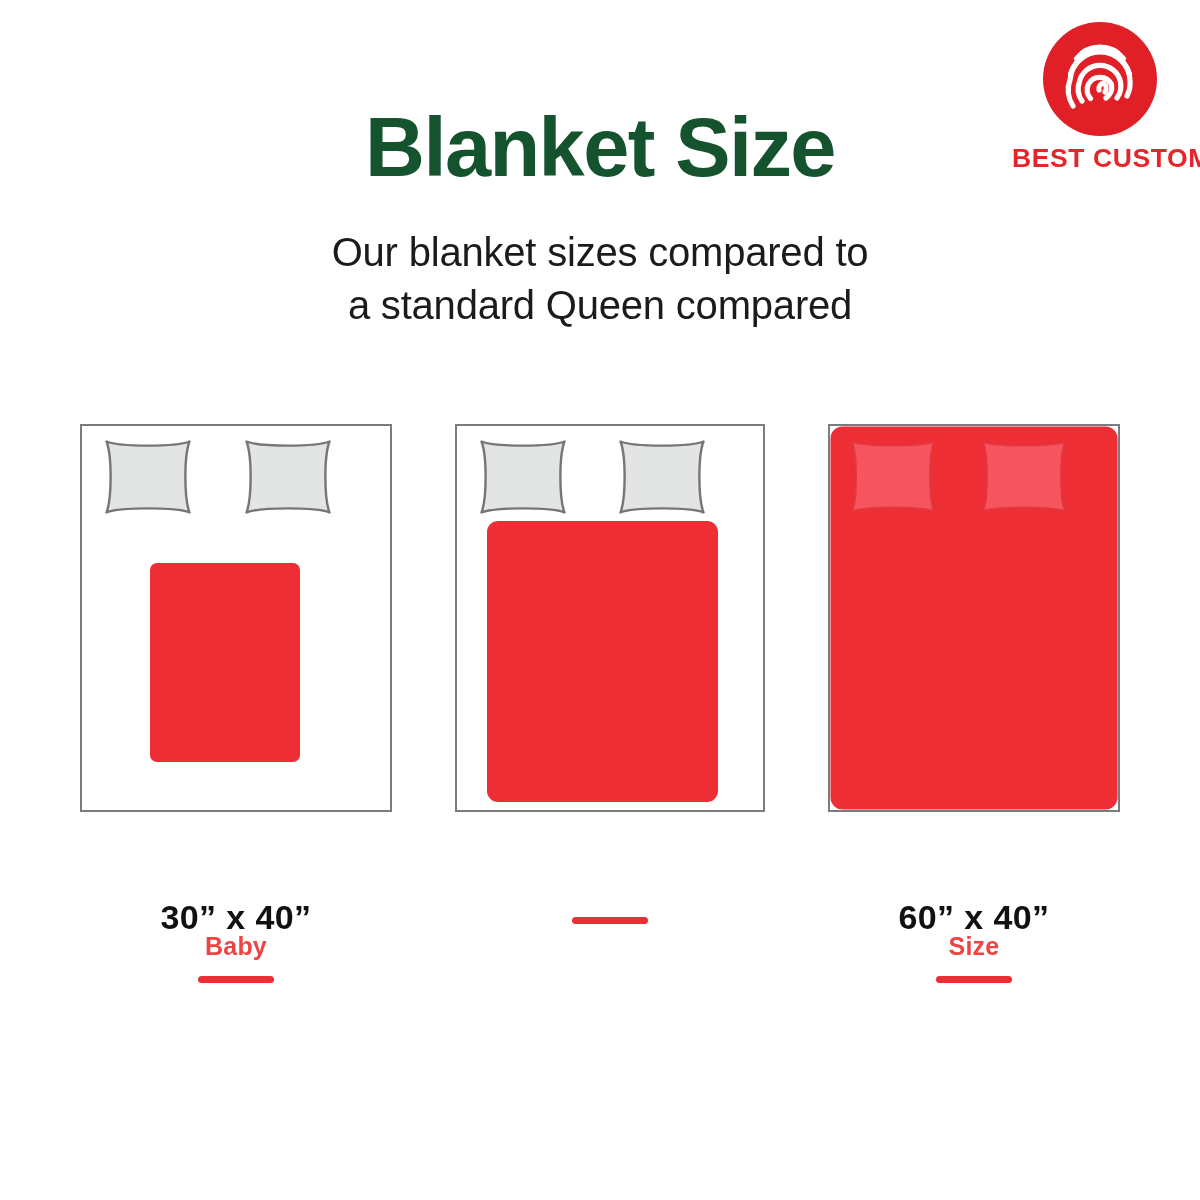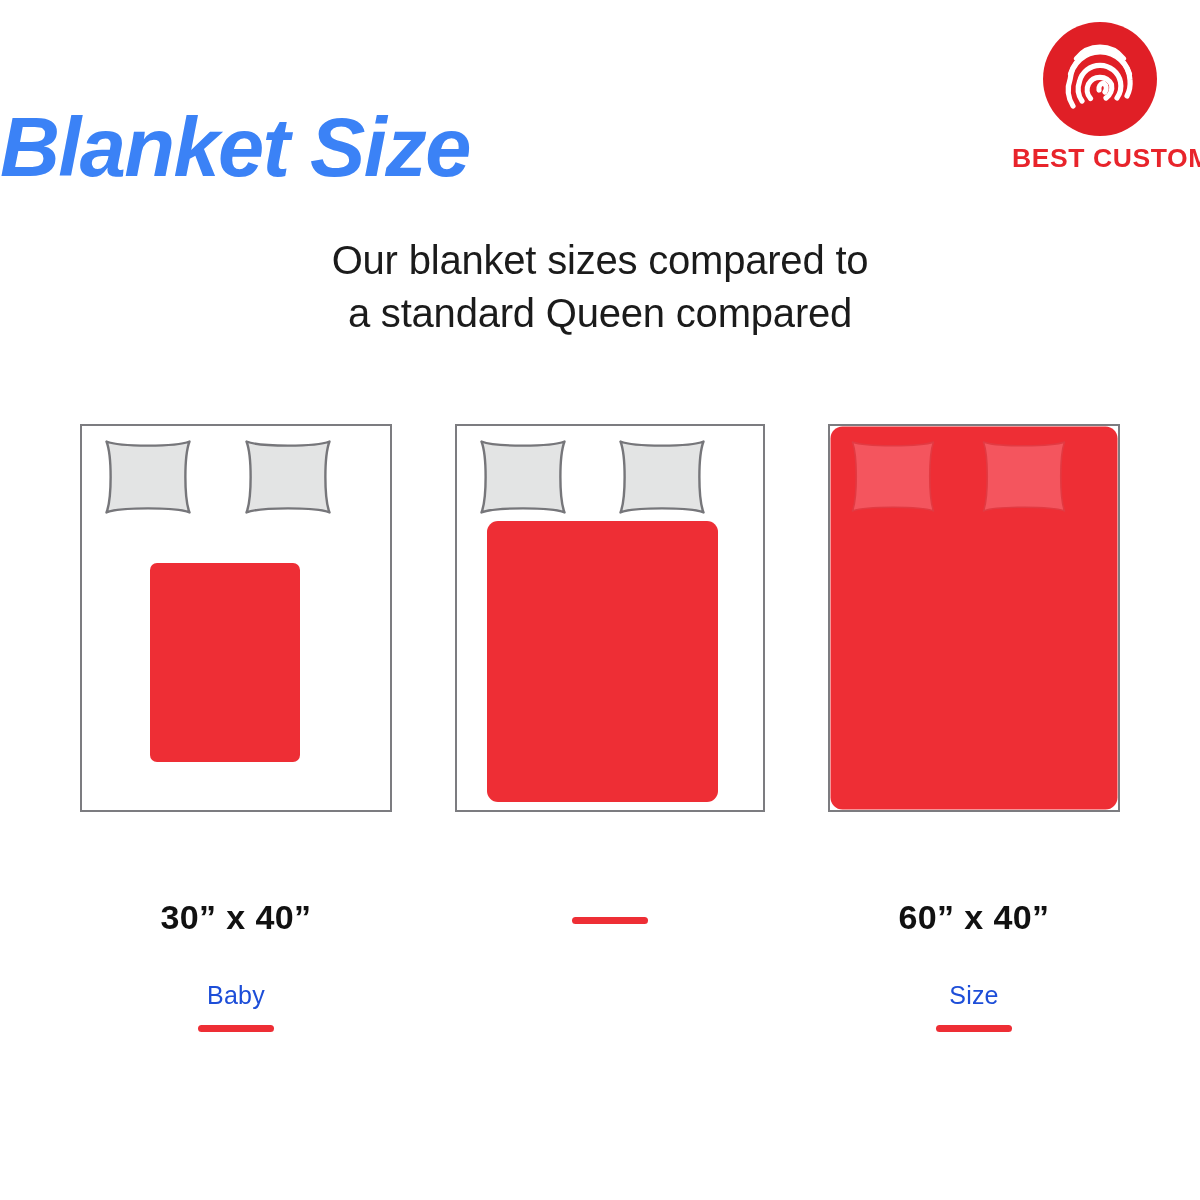--- a/index.html
+++ b/index.html
@@ -30,37 +30,36 @@
     letter-spacing:0.6px;
     color:#E8242B;
     line-height:1;
     white-space:nowrap;
   }
 
   
   #page-title{
     position:absolute;
     left:0; right:0; top:106px;
+    text-align:center;
     font-size:83px;
     font-weight:bold;
     letter-spacing:-1.6px;
-    color:#3b82f6;
+    color:#14532d;
     line-height:1.0;
-    font-style:italic;
   }
   #page-subtitle{
     position:absolute;
     left:0; right:0; top:226px;
     text-align:center;
     font-size:40px;
     font-weight:300;
     color:#1b1b1b;
     line-height:1.32;
     letter-spacing:-0.2px;
-    margin-top:8px;
   }
   #page-subtitle span{ display:block; }
 
   
   .bed-figure{
     position:absolute;
     top:424px;
   }
   #bed-figure-baby  { left:80px;  width:312px; height:388px; }
   #bed-figure-throw { left:455px; width:310px; height:388px; }
@@ -92,24 +91,23 @@
   #caption-queen { left:826px; width:296px; }
 
   .size-dimensions{
     font-size:34px;
     font-weight:bold;
     color:#111111;
     letter-spacing:0.4px;
     line-height:1;
   }
   .size-name{
-    margin-top:49px;
     font-size:25px;
-    font-weight:normal;
-    color:#1d4ed8;
+    font-weight:bold;
+    color:#ef4444;
     letter-spacing:0.2px;
     line-height:1;
   }
   .size-rule{
     margin:17px auto 0;
     width:76px; height:7px;
     border-radius:4px;
     background:#EE2E35;
   }
 </style>

